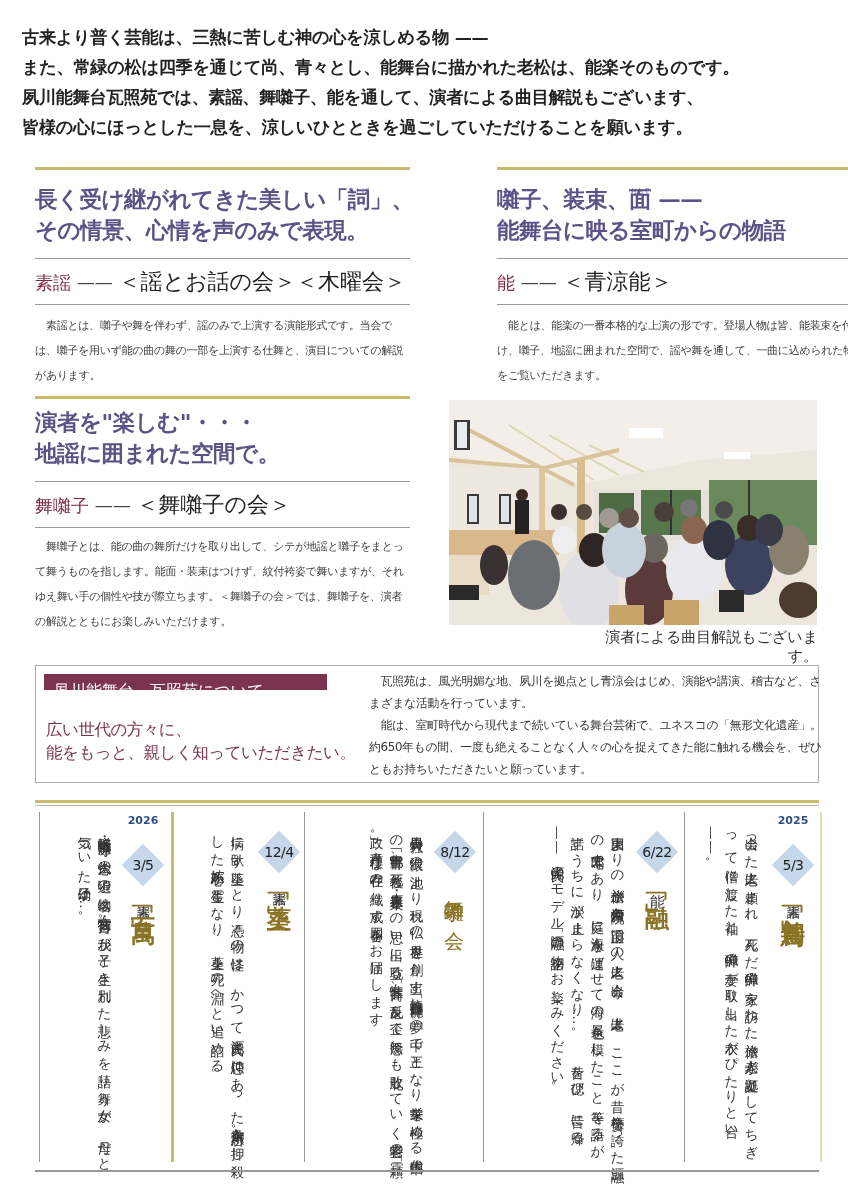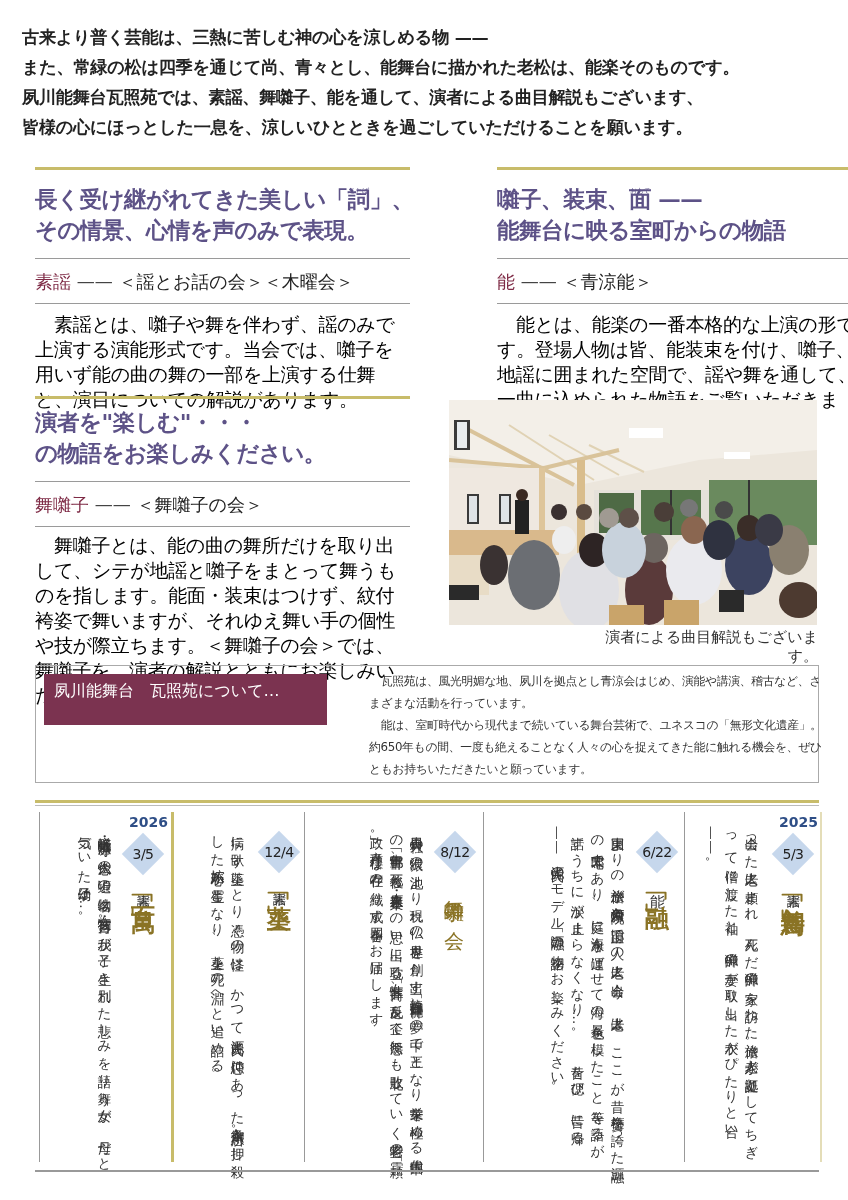--- a/index.html
+++ b/index.html
@@ -11,40 +11,40 @@
 
   .section { position: absolute; }
   .gold-rule { height: 3px; background: #c8bc6a; }
   .gray-rule { height: 1px; background: #9a9a9a; }
   .headline { color: #5d5287; font-size: 22.5px; font-weight: bold; line-height: 31px; margin-top: 10px; letter-spacing: -0.5px; white-space: nowrap; }
   .ruby { position: relative; display: inline-block; }
   .ruby rt-x { position: absolute; top: -8px; left: 50%; transform: translateX(-50%); font-size: 7px; color: #5d5287; font-weight: normal; white-space: nowrap; }
   .subhead { font-size: 18px; line-height: 30px; margin: 8px 0 6px; white-space: nowrap; }
   .subhead .kind { color: #7e2a45; }
   .subhead .dash { color: #444; }
-  .subhead .name { font-family: "DejaVu Sans", "Liberation Sans", sans-serif; color: #222; font-size: 18px; }
-  .body-text { font-size: 19px; line-height: 25px; color: #000000; margin-top: 6px; text-indent: 1em; letter-spacing: -0.3px; }
+  .subhead .name { font-family: "DejaVu Sans", "Liberation Sans", sans-serif; color: #222; font-size: 22px; }
+  .body-text { font-size: 11px; line-height: 25px; color: #404040; margin-top: 6px; text-indent: 1em; letter-spacing: -0.3px; }
 
   .photo { position: absolute; left: 449px; top: 400px; width: 368px; height: 225px; overflow: hidden; background: #e8e4dc; }
   .caption { position: absolute; left: 600px; top: 628px; width: 218px; text-align: right; font-family: "DejaVu Sans", "Liberation Sans", sans-serif; font-size: 15px; color: #333; }
 
   .about { position: absolute; left: 35px; top: 665px; width: 784px; height: 118px; border: 1px solid #aaa; }
-  .about-banner { position: absolute; left: 8px; top: 8px; width: 283px; height: 51px; background: #7b3350; color: #fff; font-family: "DejaVu Sans", "Liberation Sans", sans-serif; font-size: 16px; line-height: 33px; padding-left: 10px; white-space: nowrap; }
+  .about-banner { position: absolute; left: 8px; top: 8px; width: 283px; height: 16px; background: #7b3350; color: #fff; font-family: "DejaVu Sans", "Liberation Sans", sans-serif; font-size: 16px; line-height: 33px; padding-left: 10px; white-space: nowrap; }
   .about-lead { position: absolute; left: 10px; top: 52px; color: #7b3350; font-size: 16.5px; line-height: 23px; white-space: nowrap; letter-spacing: -0.5px; }
   .about-body { position: absolute; left: 333px; top: 4px; width: 462px; font-family: "DejaVu Sans", "Liberation Sans", sans-serif; font-size: 11.8px; line-height: 22px; color: #333; letter-spacing: -0.3px; }
   .about-body p { text-indent: 1em; }
 
   .schedule-top { position: absolute; left: 35px; top: 800px; width: 784px; height: 3px; background: #c8bc6a; }
   .schedule-top2 { position: absolute; left: 35px; top: 805px; width: 784px; height: 1px; background: #bbb; }
   .schedule-bottom { position: absolute; left: 35px; top: 1170px; width: 784px; height: 2px; background: #999; }
   .col { position: absolute; top: 812px; height: 350px; }
   .vdiv { position: absolute; top: 812px; width: 2px; height: 350px; }
   .vtext { writing-mode: vertical-rl; font-size: 13.6px; line-height: 20px; letter-spacing: 1px; color: #333; height: 100%; }
   .col-head { position: absolute; top: 0; width: 50px; text-align: center; }
-  .year { font-family: "DejaVu Sans", "Liberation Sans", sans-serif; color: #2e4e86; font-size: 14px; font-weight: bold; margin-bottom: 2px; text-align: right; }
+  .year { font-family: "DejaVu Sans", "Liberation Sans", sans-serif; color: #2e4e86; font-size: 11px; font-weight: bold; margin-bottom: 16px; }
   .diamond { position: relative; width: 44px; height: 44px; margin: 0 auto; }
   .diamond::before { content: ""; position: absolute; left: 7px; top: 7px; width: 30px; height: 30px; background: #c6d7ec; transform: rotate(45deg); }
   .diamond span { position: absolute; left: 0; top: 0; width: 44px; line-height: 44px; font-family: "DejaVu Sans", "Liberation Sans", sans-serif; font-size: 14px; color: #222; text-align: center; letter-spacing: -0.5px; }
   .genre { writing-mode: vertical-rl; margin: 8px auto 0; font-size: 13px; color: #333; }
   .genre.big { font-size: 15px; }
   .title-v { writing-mode: vertical-rl; margin: 2px auto 0; color: #8a7325; font-size: 24px; font-weight: bold; letter-spacing: 2px; }
   .title-v.gold { color: #8a7325; font-size: 20px; font-weight: normal; font-family: "DejaVu Sans", "Liberation Sans", sans-serif; }
 </style>
 </head>
 <body>
@@ -81,21 +81,21 @@
     <span class="kind">能</span><span class="dash"> —— </span><span class="name">＜青涼能＞</span>
   </div>
   <div class="gray-rule"></div>
   <p class="body-text" style="margin-top:8px;">能とは、能楽の一番本格的な上演の形です。登場人物は皆、能装束を付け、囃子、地謡に囲まれた空間で、謡や舞を通して、一曲に込められた物語をご覧いただきます。</p>
 </div>
 
 <div class="section" style="left:35px; top:396px; width:375px;">
   <div class="gold-rule"></div>
   <div class="headline" style="margin-top:8px;">
     <div>演者を"楽しむ"・・・</div>
-    <div>の物語をお楽しみください。</div>
+    <div>地謡に囲まれた空間で。</div>
   </div>
   <div class="gray-rule" style="margin-top:12px;"></div>
   <div class="subhead">
     <span class="kind">舞囃子</span><span class="dash"> —— </span><span class="name">＜舞囃子の会＞</span>
   </div>
   <div class="gray-rule"></div>
   <p class="body-text" style="margin-top:6px;">舞囃子とは、能の曲の舞所だけを取り出して、シテが地謡と囃子をまとって舞うものを指します。能面・装束はつけず、紋付袴姿で舞いますが、それゆえ舞い手の個性や技が際立ちます。＜舞囃子の会＞では、舞囃子を、演者の解説とともにお楽しみいただけます。</p>
 </div>
 
 <div class="photo">
@@ -165,20 +165,24 @@
     <rect x="160" y="205" width="35" height="20" fill="#c9a46a"></rect>
     <rect x="215" y="200" width="35" height="25" fill="#c9a46a"></rect>
     <rect x="270" y="190" width="25" height="22" fill="#2a2a2a"></rect>
     <rect x="0" y="185" width="30" height="15" fill="#2a2a2a"></rect>
   </svg>
 </div>
 <div class="caption">演者による曲目解説もございます。</div>
 
 <div class="about">
   <div class="about-banner">夙川能舞台　瓦照苑について…</div>
+  <div class="about-lead">
+    <div>広い世代の方々に、</div>
+    <div>能をもっと、親しく知っていただきたい。</div>
+  </div>
   <div class="about-body">
     <p>瓦照苑は、風光明媚な地、夙川を拠点とし青涼会はじめ、演能や講演、稽古など、さまざまな活動を行っています。</p>
     <p>能は、室町時代から現代まで続いている舞台芸術で、ユネスコの「無形文化遺産」。約650年もの間、一度も絶えることなく人々の心を捉えてきた能に触れる機会を、ぜひともお持ちいただきたいと願っています。</p>
   </div>
 </div>
 
 <div class="schedule-top"></div>
 <div class="schedule-top2"></div>
 
 <div class="vdiv" style="left:39px; background:#999; width:1px;"></div>

